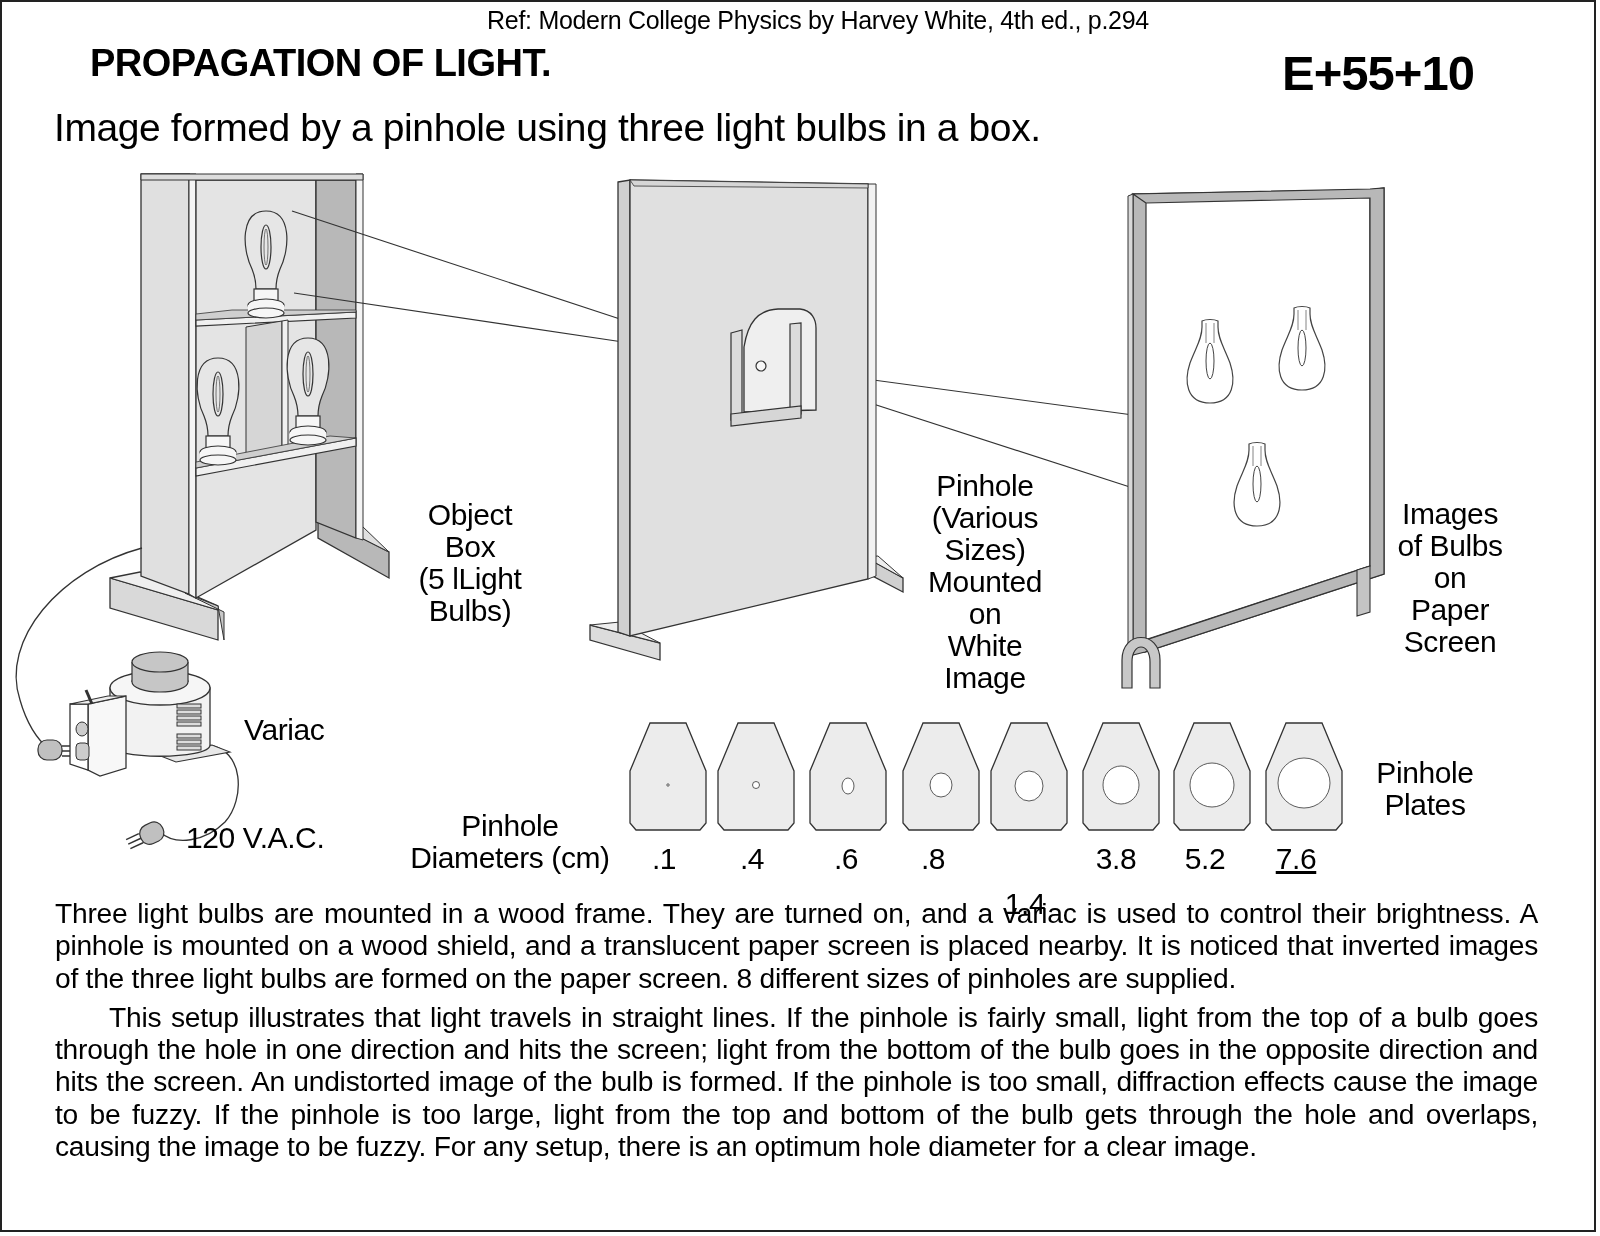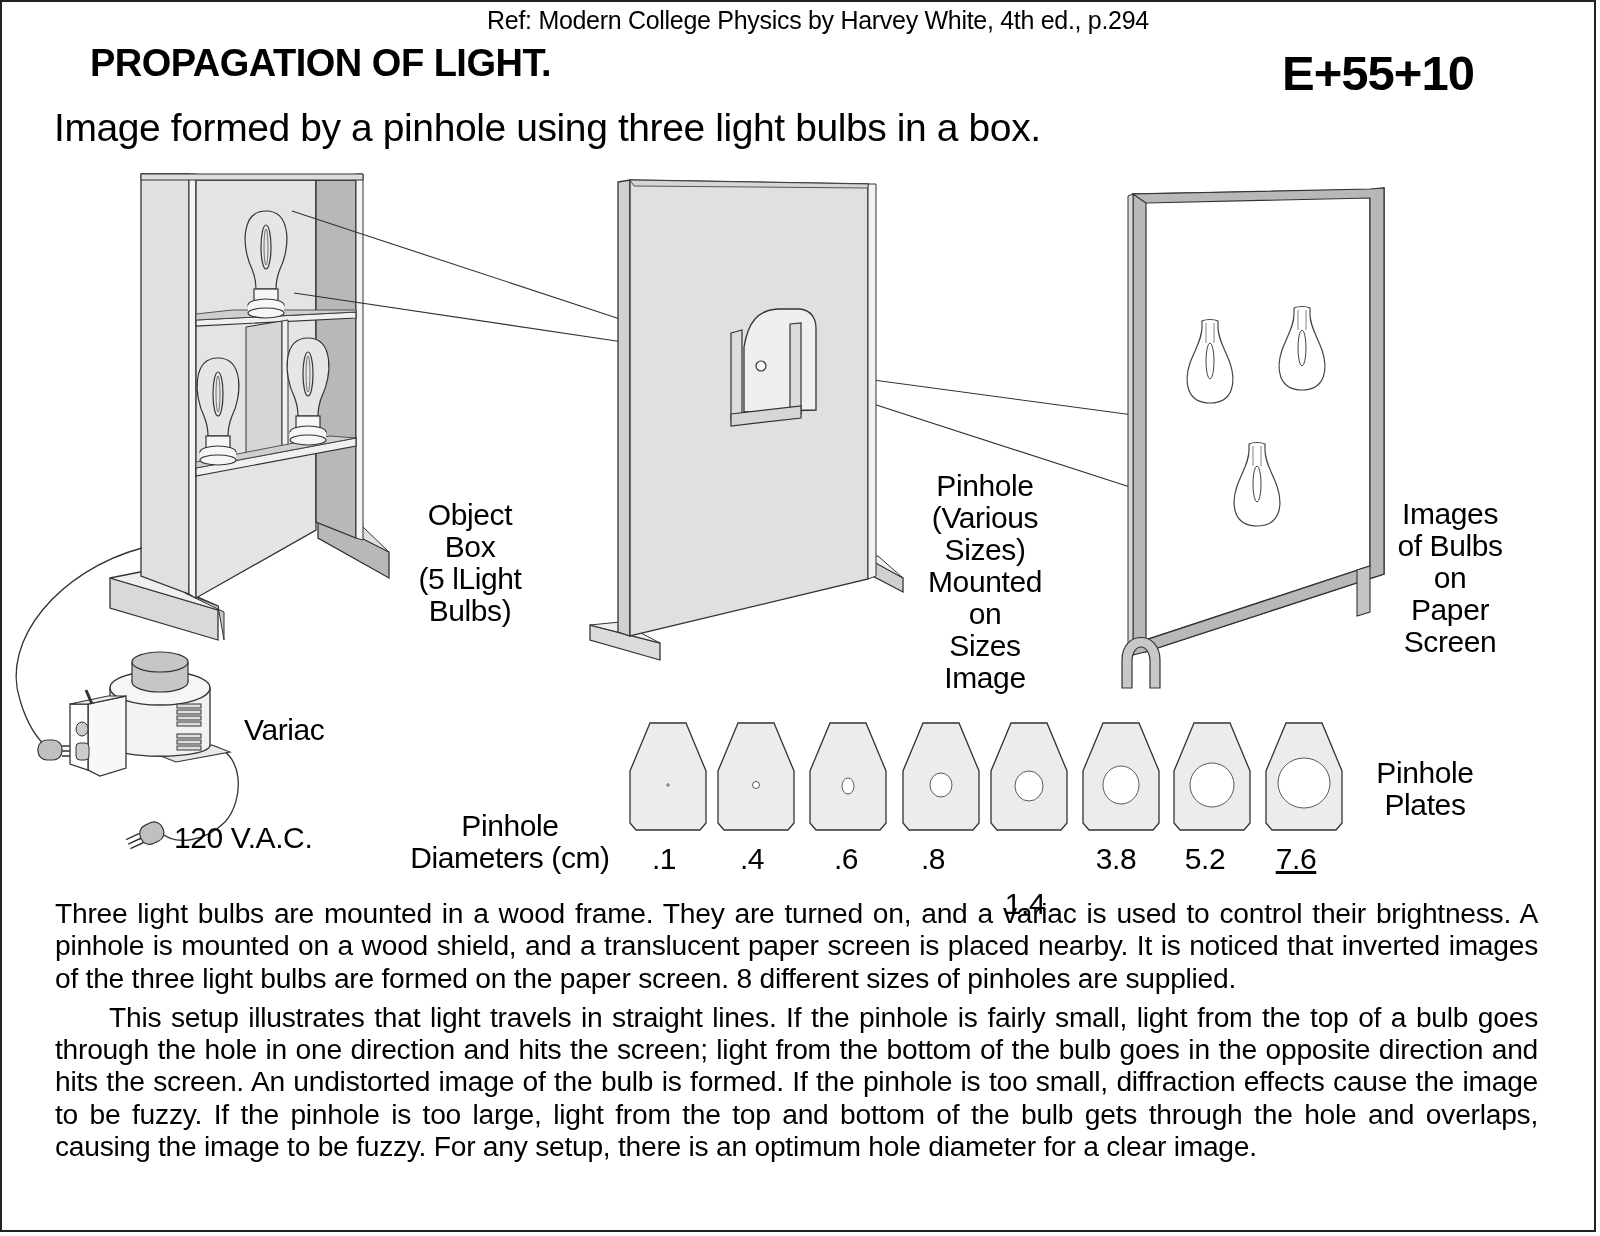--- a/index.html
+++ b/index.html
@@ -199,32 +199,32 @@
   <div>Box</div>
   <div>(5 lLight</div>
   <div>Bulbs)</div>
 </div>
 <div class="lbl" style="left:910px; top:470px; width:150px;">
   <div>Pinhole</div>
   <div>(Various</div>
   <div>Sizes)</div>
   <div>Mounted</div>
   <div>on</div>
-  <div>Sizes</div>
+  <div>White</div>
   <div>Image</div>
 </div>
 <div class="lbl" style="left:1375px; top:498px; width:150px;">
   <div>Images</div>
   <div>of Bulbs</div>
   <div>on</div>
   <div>Paper</div>
   <div>Screen</div>
 </div>
 <div class="lbl" style="left:244px; top:714px; text-align:left;">Variac</div>
-<div class="lbl" style="left:174px; top:822px; text-align:right;">120 V.A.C.</div>
+<div class="lbl" style="left:186px; top:822px; text-align:right;">120 V.A.C.</div>
 <div class="lbl" style="left:398px; top:810px; width:224px;">
   <div>Pinhole</div>
   <div>Diameters (cm)</div>
 </div>
 <div class="lbl" style="left:1355px; top:757px; width:140px;">
   <div>Pinhole</div>
   <div>Plates</div>
 </div>
 
 <div class="dia" style="left:624px;">.1</div>

